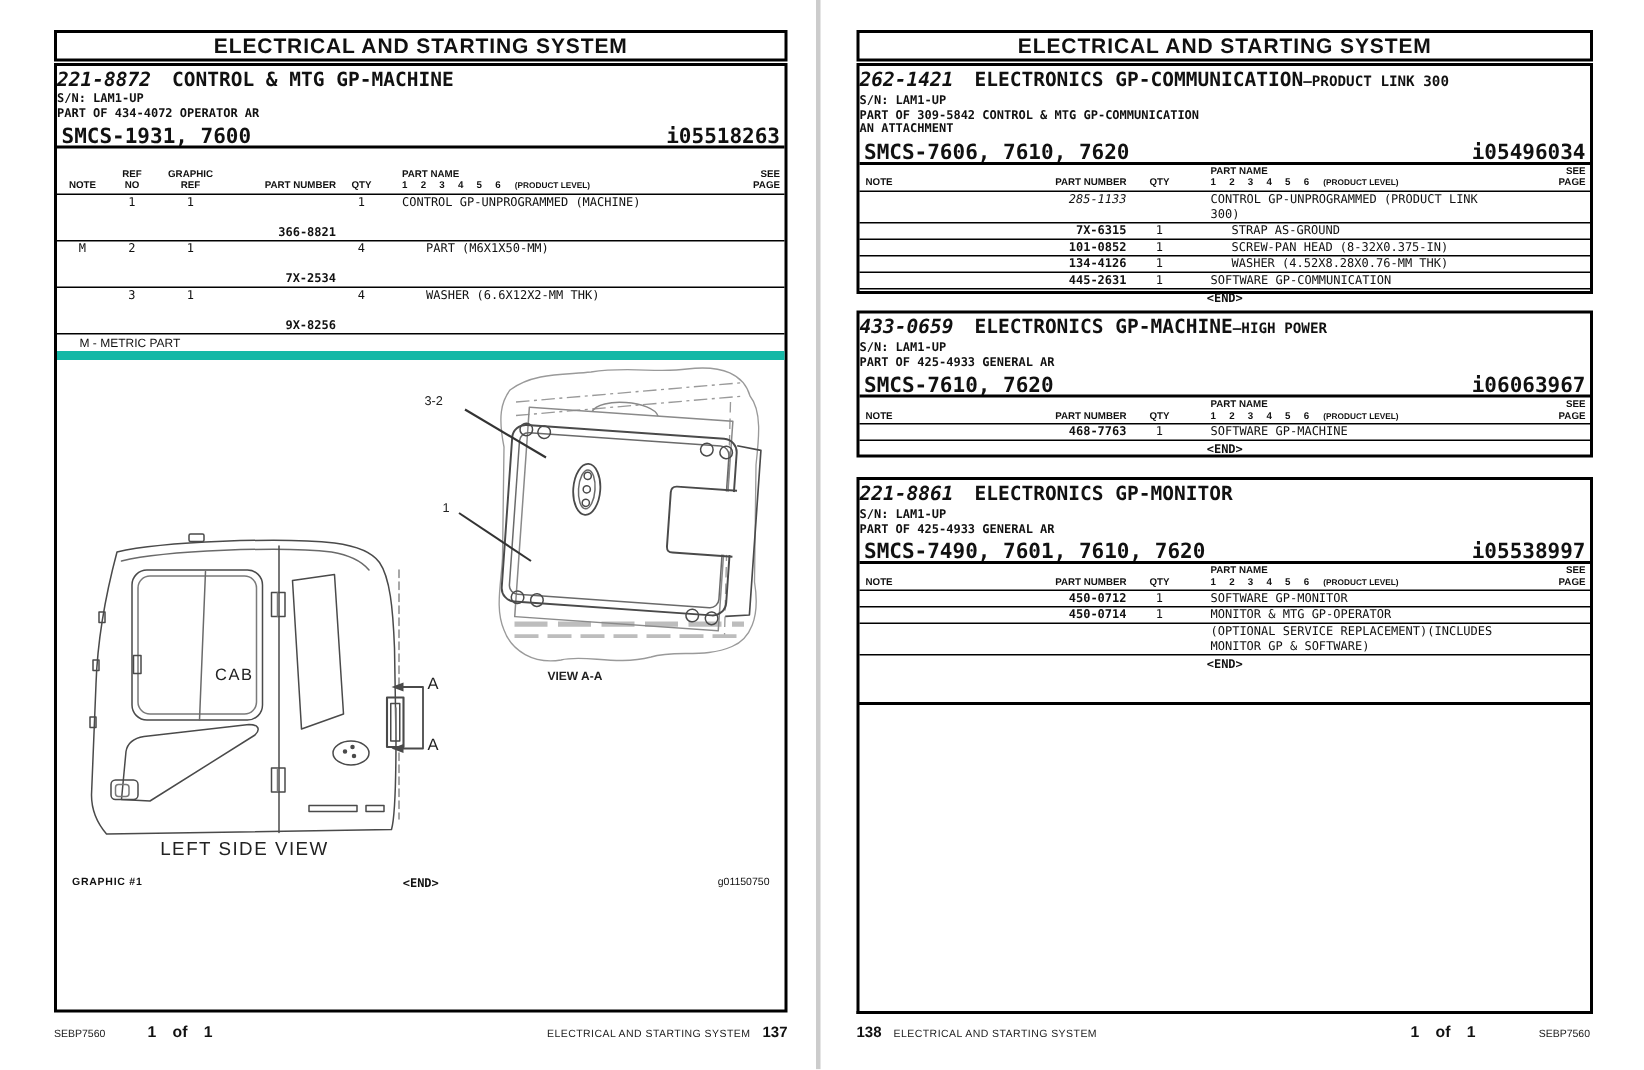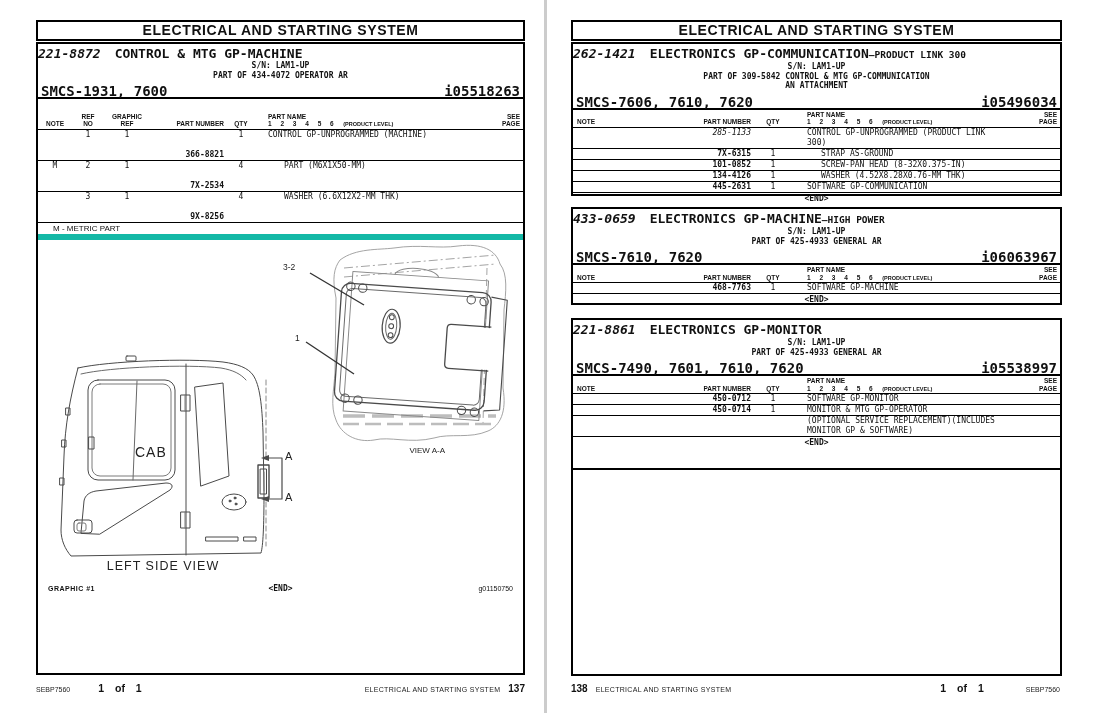--- a/index.html
+++ b/index.html
@@ -15,21 +15,21 @@
   .box-left{height:633px;}
   .box-s1{height:154px;}
   .box-s2{height:98px;margin-top:11px;}
   .box-s3{height:152px;margin-top:13px;}
   .box-empty{height:206px;margin-top:0;border-top:none;}
   
   .h1{font-family:"DejaVu Sans Mono",monospace;font-weight:bold;
       font-size:13px;line-height:15px;margin-top:2px;white-space:nowrap;}
   .h1 .pn{font-style:italic;margin-right:14px;}
   .h1 .suffix{font-size:9.5px;}
-  .subline{text-align:center;font-family:"DejaVu Sans Mono",monospace;font-weight:bold;
+  .subline{font-family:"DejaVu Sans Mono",monospace;font-weight:bold;
            font-size:8px;line-height:9.5px;}
   .smcs-row{display:flex;justify-content:space-between;font-family:"DejaVu Sans Mono",monospace;
             font-weight:bold;font-size:14px;line-height:11px;padding:0 3px;margin-top:6px;}
   
   .thead{display:flex;align-items:flex-end;border-top:2px solid #000;border-bottom:1px solid #000;
          font-size:6.5px;font-weight:bold;line-height:6.5px;padding:2px 0 1px;}
   .hstack{display:flex;flex-direction:column;align-items:center;gap:1px;}
   .hstack.right{align-items:flex-end;}
   .pname-head{display:flex;flex-direction:column;align-items:flex-start;gap:1px;}
   .levels{letter-spacing:3.5px;font-weight:bold;}
@@ -50,23 +50,23 @@
   .r-see{width:52px;text-align:right;padding-right:3px;}
   .lvl2{padding-left:26px;}
   .ital{font-style:italic;font-weight:normal;}
   .footnote-row{border-bottom:6px solid #14b8a6;font-family:Liberation Sans, sans-serif;
                 font-size:8px;line-height:11px;padding-left:15px;}
   .end-row{text-align:center;font-family:"DejaVu Sans Mono",monospace;font-weight:bold;
            font-size:8px;line-height:12px;}
   
   .drawing{position:relative;width:485px;height:343px;overflow:hidden;}
   .dlabel{position:absolute;font-family:"Liberation Sans",sans-serif;color:#222;}
-  .lab-cab{left:97px;top:204px;width:34px;text-align:left;font-size:14px;letter-spacing:1px;}
+  .lab-cab{left:97px;top:204px;width:34px;text-align:right;font-size:11px;letter-spacing:1px;}
   .lab-caption{left:45px;top:319px;width:160px;text-align:center;font-size:12.5px;letter-spacing:1px;}
-  .lab-view{left:327px;top:206px;width:80px;text-align:right;font-size:8px;font-weight:normal;}
+  .lab-view{left:327px;top:206px;width:80px;text-align:left;font-size:8px;font-weight:bold;}
   .lab-c32{left:245px;top:22px;font-size:8.5px;}
   .lab-c1{left:257px;top:93px;font-size:8.5px;}
   .lab-a-top{left:247px;top:210px;font-size:11px;}
   .lab-a-bot{left:247px;top:251px;font-size:11px;}
   .graphic-row{display:grid;grid-template-columns:1fr auto 1fr;align-items:center;
                padding:0 10px;font-size:7px;line-height:11px;}
   .graphic-row .gleft{font-weight:bold;letter-spacing:.5px;}
   .graphic-row .gmid{font-family:"DejaVu Sans Mono",monospace;font-weight:bold;font-size:8px;}
   .graphic-row .gright{text-align:right;}
   

